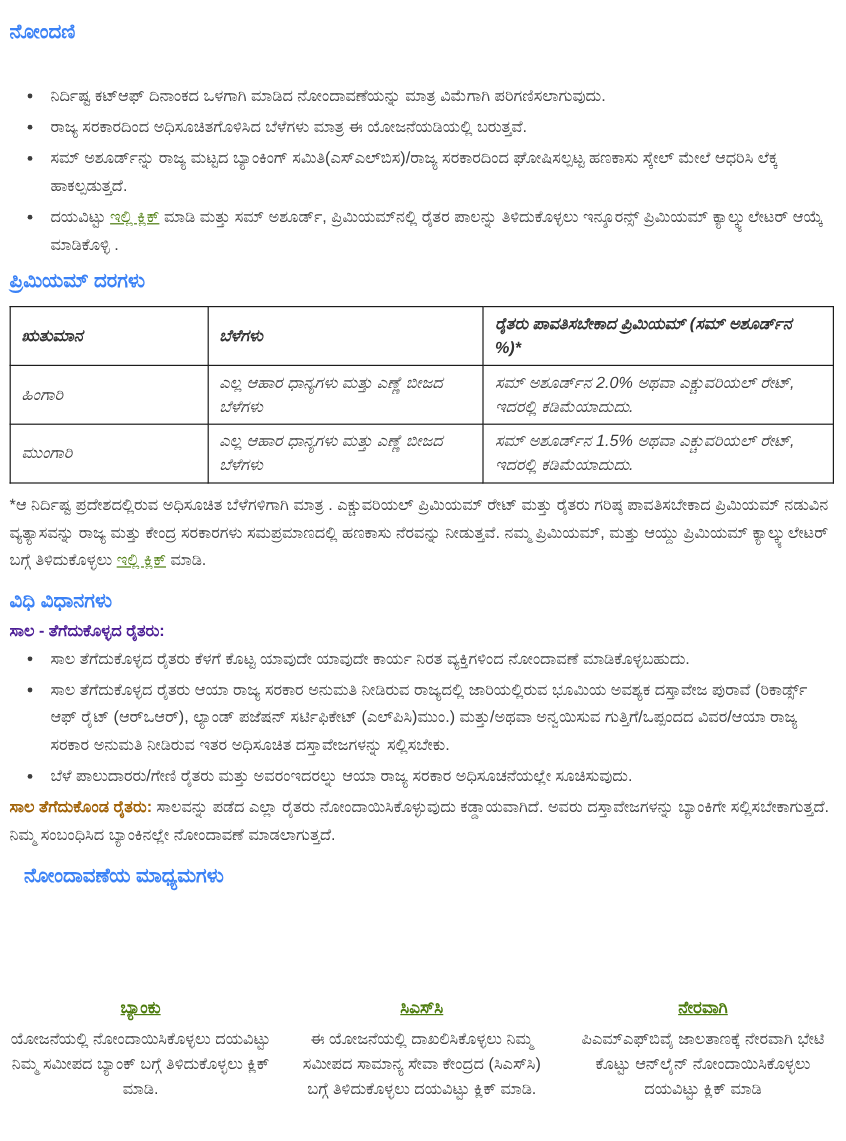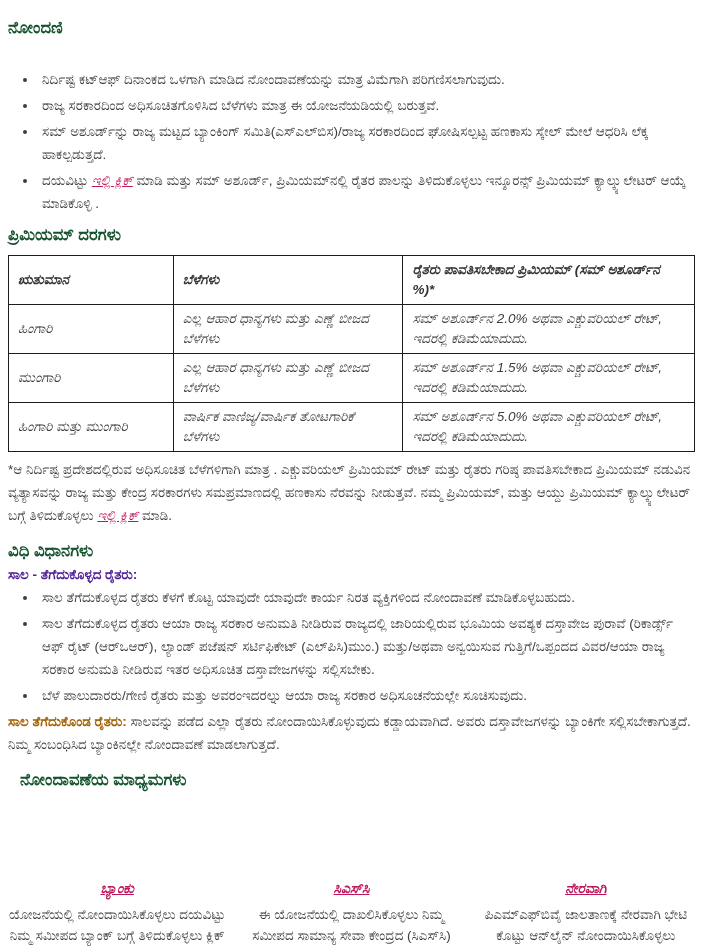--- a/index.html
+++ b/index.html
@@ -5,29 +5,29 @@
   * { margin:0; padding:0; box-sizing:border-box; }
   html,body { width:705px; height:951px; overflow:hidden; }
   body {
     background:#ffffff;
     font-family:"Liberation Sans", sans-serif;
     color:#3d3d3d;
     font-size:13.5px;
     padding:12px 10px 0 8px;
   }
   .heading {
-    color:#14532d;
+    color:#3b82f6;
     font-weight:bold;
     font-size:16.5px;
     line-height:22px;
   }
   #reg-heading { margin:4px 0 30px 0; }
   ul.bullets { list-style:disc; padding-left:30px; margin:0; }
   ul.bullets li { line-height:23px; margin-bottom:3px; padding-left:4px; }
-  a.doc-link { color:#be185d; text-decoration:underline; cursor:pointer;font-style:italic; }
+  a.doc-link { color:#4d7c0f; text-decoration:underline; cursor:pointer; }
   #premium-heading { margin:8px 0 0 0; }
   table.premium {
     width:100%;
     border-collapse:collapse;
     margin:10px 0 6px 0;
     font-style:italic;
   }
   table.premium th, table.premium td {
     border:1.6px solid #1c1c1c;
     padding:4px 9px;
@@ -83,25 +83,20 @@
     <tr>
       <td>ಹಿಂಗಾರಿ</td>
       <td>ಎಲ್ಲ ಆಹಾರ ಧಾನ್ಯಗಳು ಮತ್ತು ಎಣ್ಣೆ ಬೀಜದ ಬೆಳೆಗಳು</td>
       <td>ಸಮ್ ಅಶೂರ್ಡ್‌ನ 2.0% ಅಥವಾ ಎಕ್ಚುವರಿಯಲ್ ರೇಟ್, ಇದರಲ್ಲಿ ಕಡಿಮೆಯಾದುದು.</td>
     </tr>
     <tr>
       <td>ಮುಂಗಾರಿ</td>
       <td>ಎಲ್ಲ ಆಹಾರ ಧಾನ್ಯಗಳು ಮತ್ತು ಎಣ್ಣೆ ಬೀಜದ ಬೆಳೆಗಳು</td>
       <td>ಸಮ್ ಅಶೂರ್ಡ್‌ನ 1.5% ಅಥವಾ ಎಕ್ಚುವರಿಯಲ್ ರೇಟ್, ಇದರಲ್ಲಿ ಕಡಿಮೆಯಾದುದು.</td>
     </tr>
-    <tr>
-      <td>ಹಿಂಗಾರಿ ಮತ್ತು ಮುಂಗಾರಿ</td>
-      <td>ವಾರ್ಷಿಕ ವಾಣಿಜ್ಯ/ವಾರ್ಷಿಕ ತೋಟಗಾರಿಕೆ ಬೆಳೆಗಳು</td>
-      <td>ಸಮ್ ಅಶೂರ್ಡ್‌ನ 5.0% ಅಥವಾ ಎಕ್ಚುವರಿಯಲ್ ರೇಟ್, ಇದರಲ್ಲಿ ಕಡಿಮೆಯಾದುದು.</td>
-    </tr>
   </tbody>
 </table>
 
 <p class="footnote">
   <span>*ಆ ನಿರ್ದಿಷ್ಟ ಪ್ರದೇಶದಲ್ಲಿರುವ ಅಧಿಸೂಚಿತ ಬೆಳೆಗಳಿಗಾಗಿ ಮಾತ್ರ . ಎಕ್ಚುವರಿಯಲ್ ಪ್ರಿಮಿಯಮ್ ರೇಟ್ ಮತ್ತು ರೈತರು ಗರಿಷ್ಠ ಪಾವತಿಸಬೇಕಾದ ಪ್ರಿಮಿಯಮ್ ನಡುವಿನ ವ್ಯತ್ಯಾಸವನ್ನು ರಾಜ್ಯ ಮತ್ತು ಕೇಂದ್ರ ಸರಕಾರಗಳು ಸಮಪ್ರಮಾಣದಲ್ಲಿ ಹಣಕಾಸು ನೆರವನ್ನು ನೀಡುತ್ತವೆ. ನಮ್ಮ ಪ್ರಿಮಿಯಮ್, ಮತ್ತು ಆಯ್ದು ಪ್ರಿಮಿಯಮ್ ಕ್ಯಾಲ್ಕ್ಯುಲೇಟರ್ ಬಗ್ಗೆ ತಿಳಿದುಕೊಳ್ಳಲು </span><a class="doc-link">ಇಲ್ಲಿ ಕ್ಲಿಕ್</a><span> ಮಾಡಿ.</span>
 </p>
 
 <div class="heading" id="procedures-heading">ವಿಧಿ ವಿಧಾನಗಳು</div>
 
 <div class="bold-line">ಸಾಲ - ತೆಗೆದುಕೊಳ್ಳದ ರೈತರು:</div>

